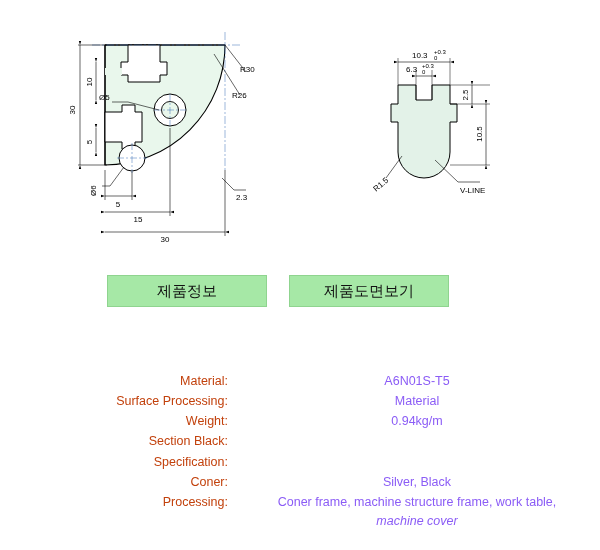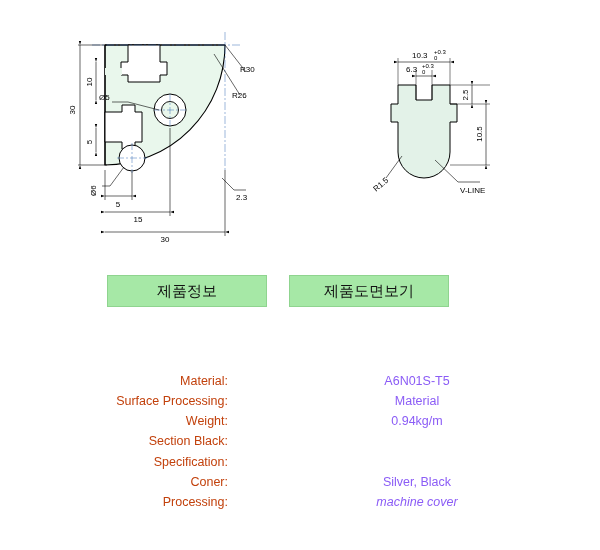--- a/index.html
+++ b/index.html
@@ -278,16 +278,17 @@
   <div class="spec-row">
     <div class="spec-label">Specification:</div>
   </div>
   <div class="spec-row">
     <div class="spec-label">Coner:</div>
     <div class="spec-value">Silver, Black</div>
   </div>
   <div class="spec-row">
     <div class="spec-label">Processing:</div>
     <div class="spec-value">
+      <span>Coner frame, machine structure frame, work table,</span>
       <span class="line2">machine cover</span>
     </div>
   </div>
 </div>
 
 </body></html>

